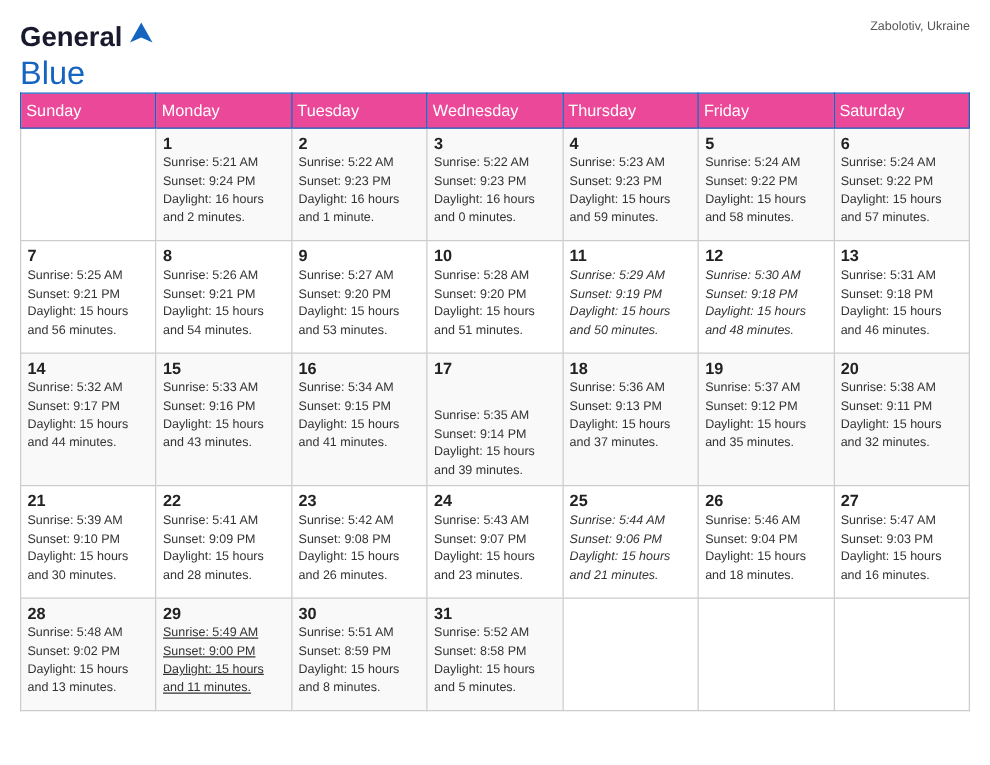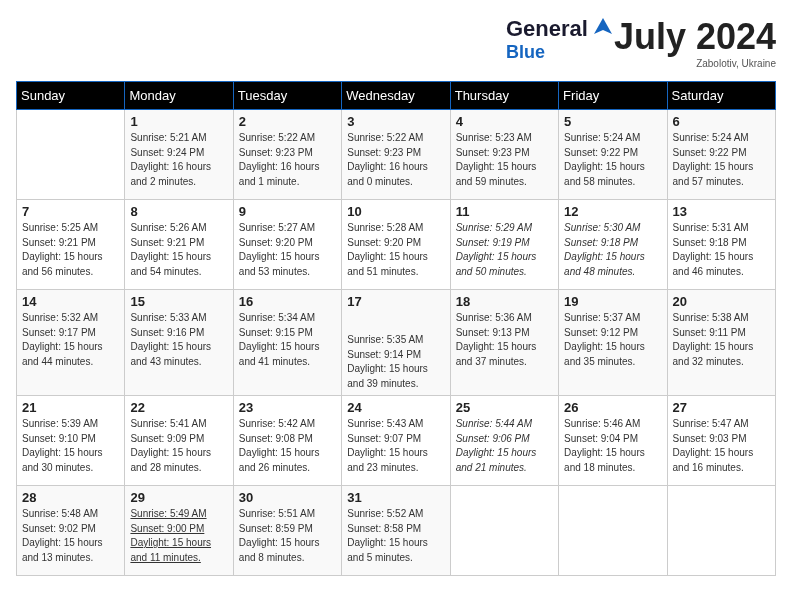--- a/index.html
+++ b/index.html
@@ -6,22 +6,21 @@
     body {
       font-family: Arial, sans-serif;
       background: #fff;
       width: 792px;
       min-height: 612px;
       padding: 16px;
     }
     .header {
       display: flex;
       align-items: flex-start;
-      justify-content: flex-end;
-      margin-bottom: 12px;
+      justify-content: space-between;
     }
     .logo {
       display: flex;
       flex-direction: column;
       align-items: flex-start;
     }
     .logo-row {
       display: flex;
       align-items: center;
     }
@@ -36,21 +35,21 @@
     .location {
       font-size: 10px;
       color: #555;
     }
     table {
       width: 100%;
       border-collapse: collapse;
       font-size: 11px;
     }
     thead tr th {
-      background-color: #000000;
+      background-color: #ec4899;
       color: #fff;
       padding: 6px 4px;
       text-align: left;
       font-size: 13px;
       font-weight: normal;
       border: 1px solid #1565c0;
     }
     tbody tr td {
       border: 1px solid #ccc;
       vertical-align: top;
@@ -86,25 +85,24 @@
   <div class="logo">
     <div class="logo-row">
       <span style="font-size:22px;font-weight:bold;color:#1a1a2e;">General</span>
       <span style="display:inline-block;margin-left:4px;">
         <svg width="22" height="22" viewBox="0 0 22 22">
           <polygon points="11,2 20,18 11,14 2,18" fill="#1565c0"></polygon>
         </svg>
       </span>
     </div>
     <div>
-      <span style="font-size:18px;font-weight:bold;color:#1565c0;">Blue</span>
+      <span style="font-size:26px;font-weight:normal;color:#1565c0;">Blue</span>
     </div>
   </div>
   <div class="title-block">
-    <div class="month-year">July 2024</div>
     <div class="location">Zabolotiv, Ukraine</div>
   </div>
 </div>
 
 <table>
   <thead>
     <tr>
     <th>Sunday</th>
         <th>Monday</th>
         <th>Tuesday</th>

